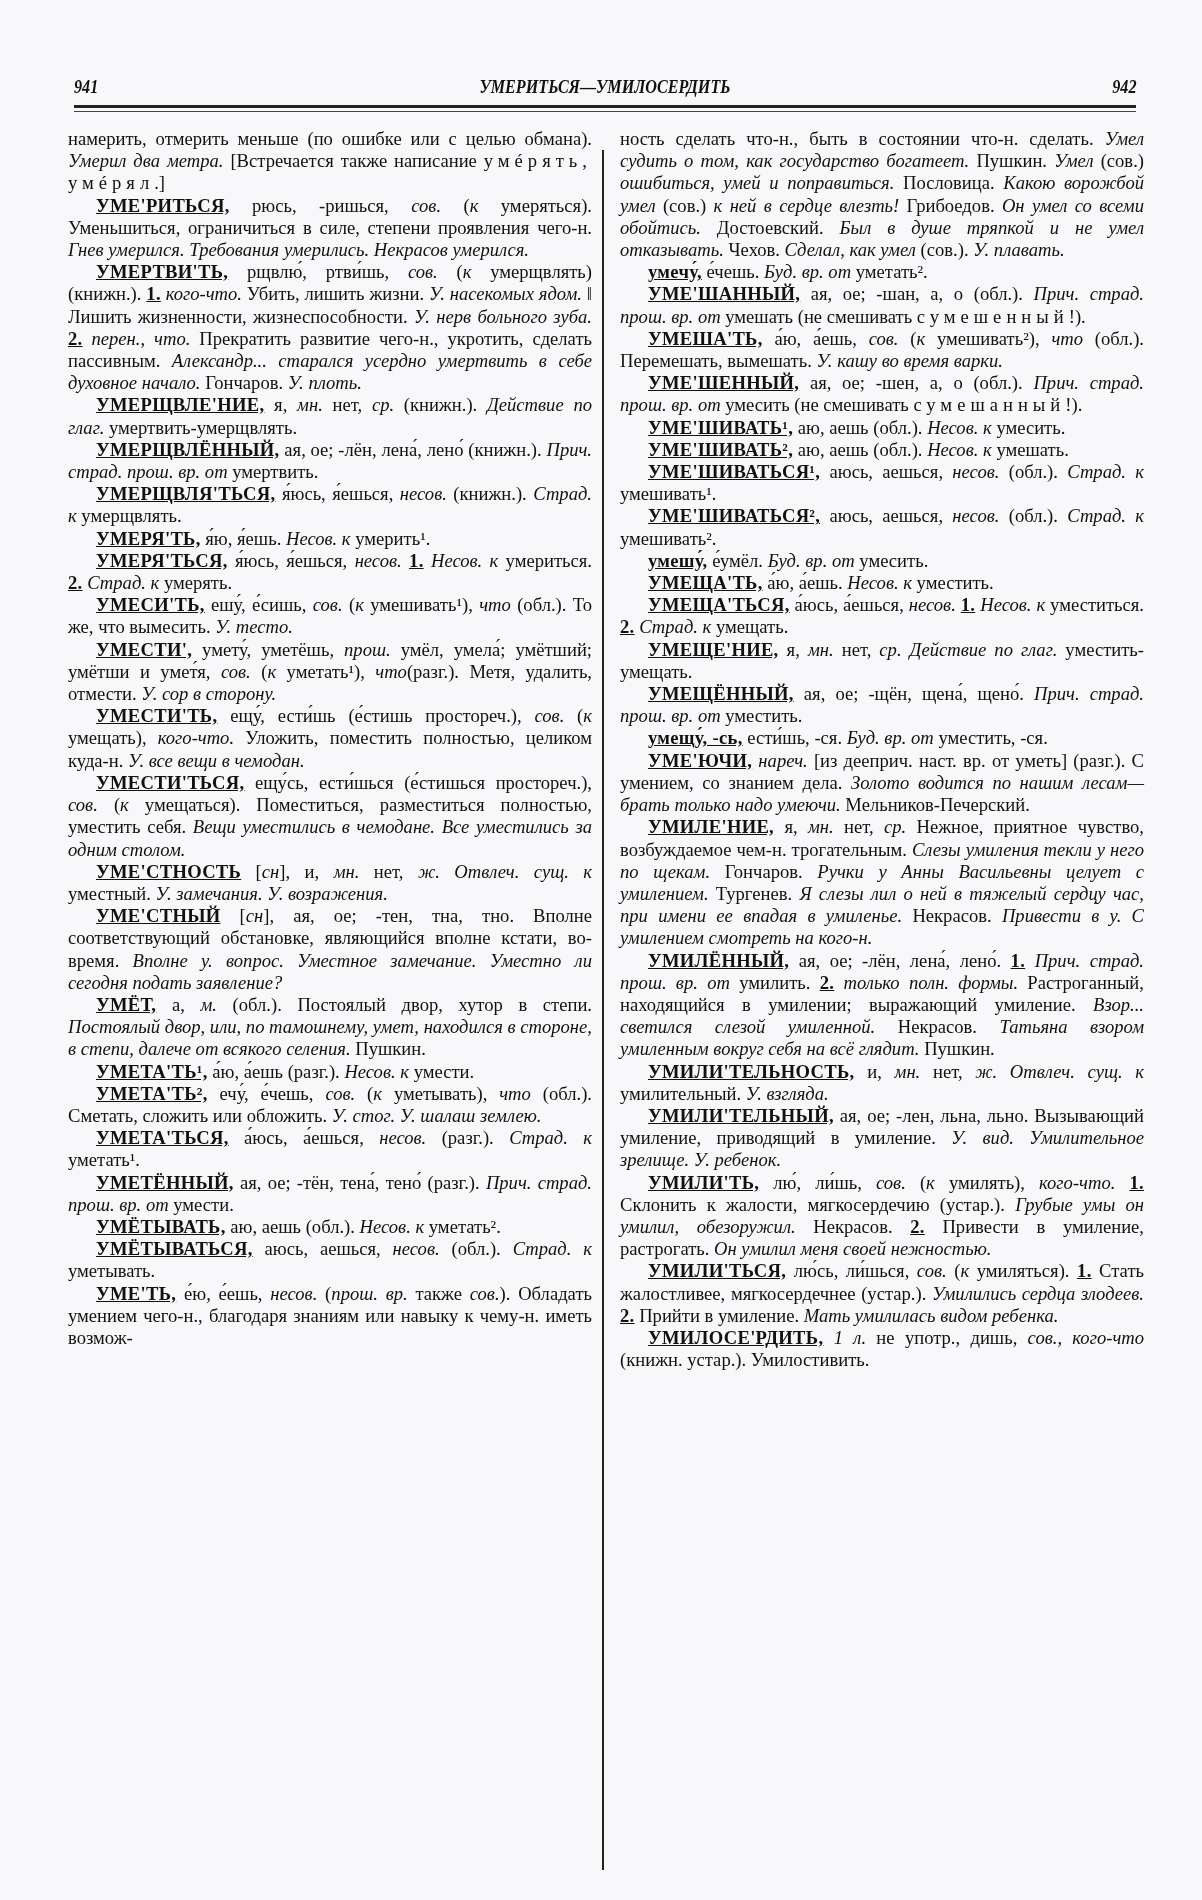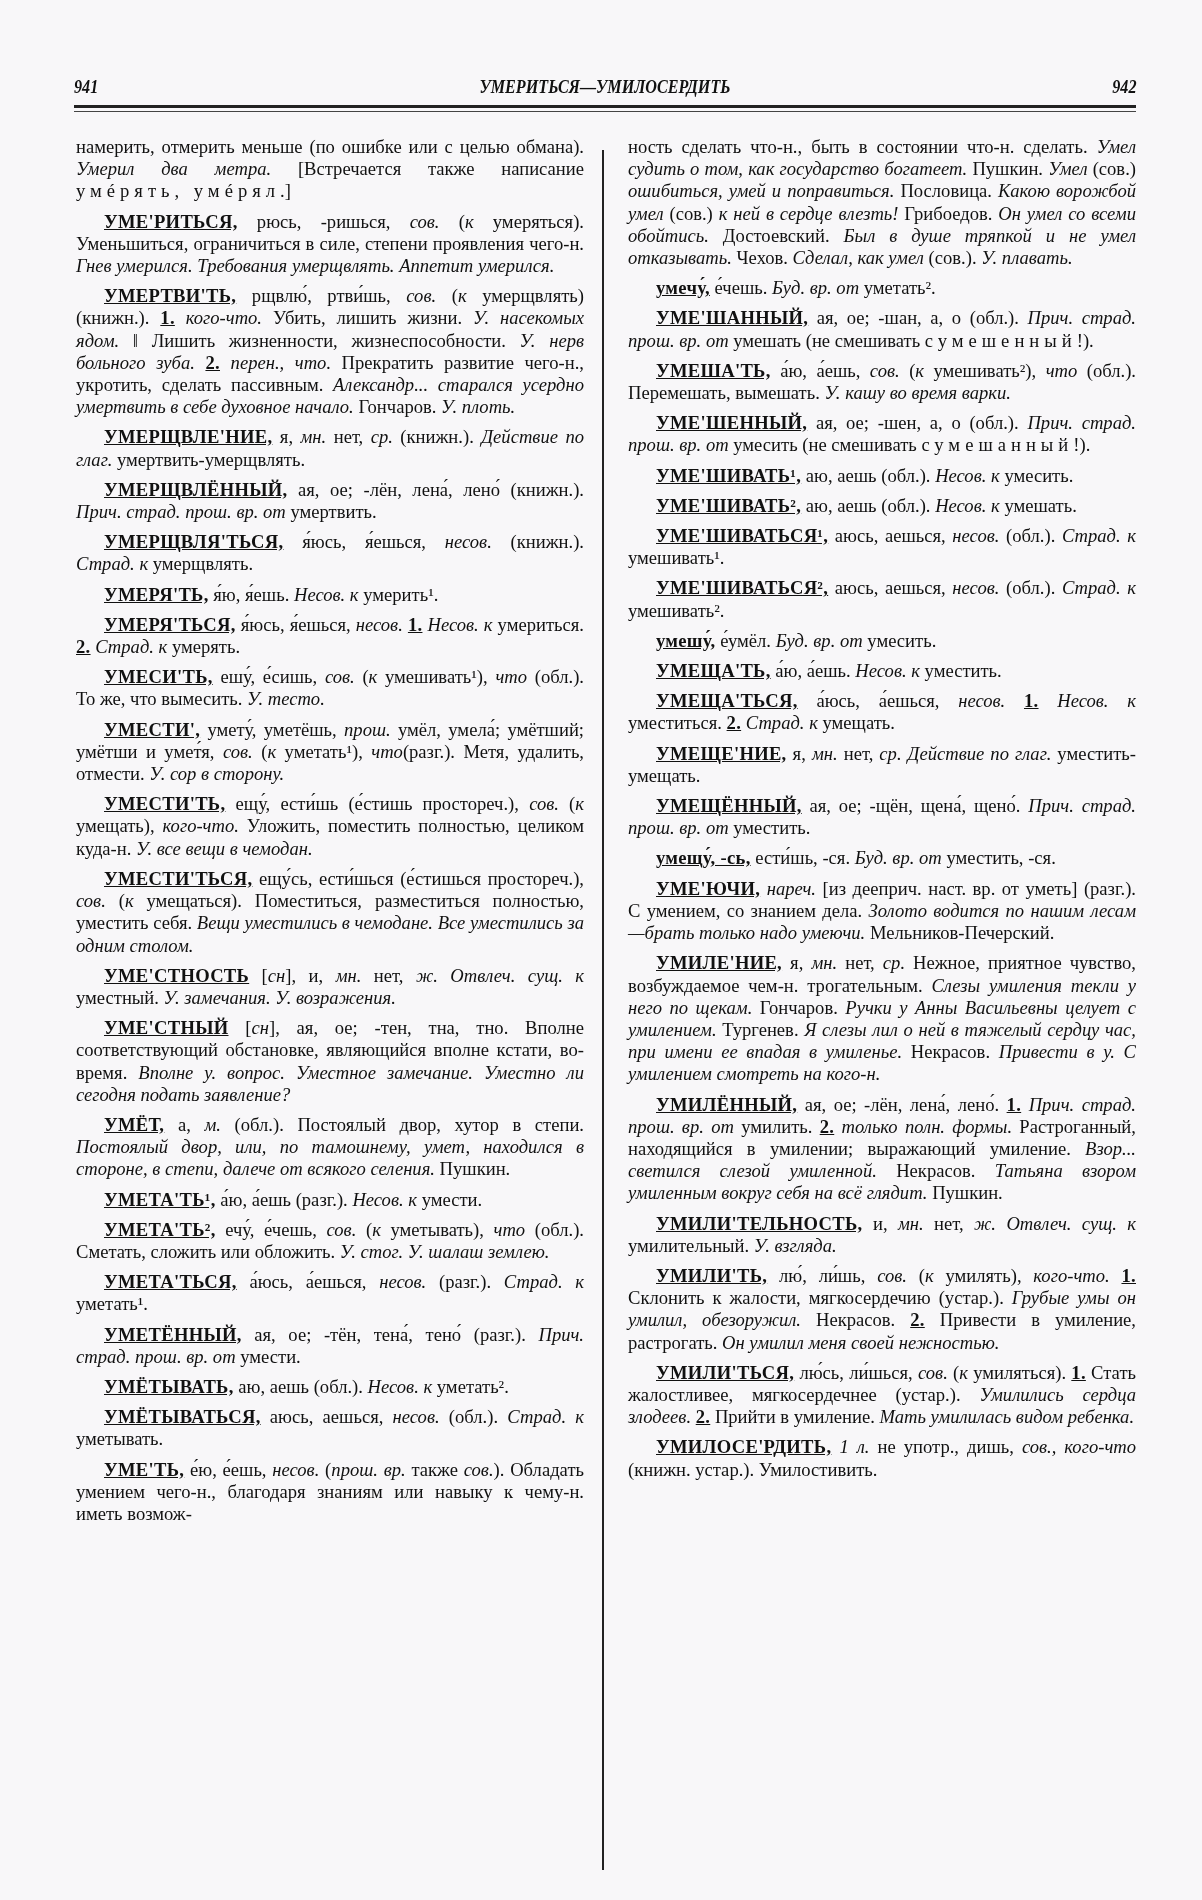--- a/index.html
+++ b/index.html
@@ -33,39 +33,39 @@
     font-size: 18.6px; line-height: 22.2px;
     text-align: justify;
     font-family: "Liberation Serif", serif;
   }
   .col-left { left: 68px; }
   .col-right { left: 620px; }
   .vline {
     position: absolute; left: 602px; top: 150px; height: 1720px;
     border-left: 2px solid #222;
   }
-  .entry { margin: 8px; text-indent: 28px; }
+  .entry { margin: 0; text-indent: 28px; }
   .entry.cont { text-indent: 0; }
   .hw { font-weight: bold; letter-spacing: 0.3px; text-decoration: underline; }
   .it { font-style: italic; }
   .sp { letter-spacing: 5px; }
 </style>
 </head>
 <body>
 
 <div class="header">
   <span class="pg-left">941</span>
   <span class="running-head">УМЕРИТЬСЯ—УМИЛОСЕРДИТЬ</span>
   <span class="pg-right">942</span>
 </div>
 <div class="rule"></div>
 
 <div class="col col-left" id="col-left">
     <p class="entry cont"><span>намерить, отмерить меньше (по ошибке или с целью обмана). </span><span class="it">Умерил два метра.</span><span> [Встречается также написание </span><span class="sp">умéрять, умéрял</span><span>.]</span></p>
-    <p class="entry"><span class="hw">УМЕ'РИТЬСЯ,</span><span> рюсь, -ришься, </span><span class="it">сов.</span><span> (</span><span class="it">к</span><span> умеряться). Уменьшиться, ограничиться в силе, степени проявления чего-н. </span><span class="it">Гнев умерился. Требования умерщвлять. Аппетит умерился.</span></p>
+    <p class="entry"><span class="hw">УМЕ'РИТЬСЯ,</span><span> рюсь, -ришься, </span><span class="it">сов.</span><span> (</span><span class="it">к</span><span> умеряться). Уменьшиться, ограничиться в силе, степени проявления чего-н. </span><span class="it">Гнев умерился. Требования умерились. Некрасов умерился.</span></p>
     <p class="entry"><span class="hw">УМЕРТВИ'ТЬ,</span><span> рщвлю́, ртви́шь, </span><span class="it">сов.</span><span> (</span><span class="it">к</span><span> умерщвлять) (книжн.). </span><span class="hw">1.</span><span> </span><span class="it">кого-что.</span><span> Убить, лишить жизни. </span><span class="it">У. насекомых ядом.</span><span> ‖ Лишить жизненности, жизнеспособности. </span><span class="it">У. нерв больного зуба.</span><span> </span><span class="hw">2.</span><span> </span><span class="it">перен., что.</span><span> Прекратить развитие чего-н., укротить, сделать пассивным. </span><span class="it">Александр... старался усердно умертвить в себе духовное начало.</span><span> Гончаров. </span><span class="it">У. плоть.</span></p>
     <p class="entry"><span class="hw">УМЕРЩВЛЕ'НИЕ,</span><span> я, </span><span class="it">мн.</span><span> нет, </span><span class="it">ср.</span><span> (книжн.). </span><span class="it">Действие по глаг.</span><span> умертвить-умерщвлять.</span></p>
     <p class="entry"><span class="hw">УМЕРЩВЛЁННЫЙ,</span><span> ая, ое; -лён, лена́, лено́ (книжн.). </span><span class="it">Прич. страд. прош. вр. от</span><span> умертвить.</span></p>
     <p class="entry"><span class="hw">УМЕРЩВЛЯ'ТЬСЯ,</span><span> я́юсь, я́ешься, </span><span class="it">несов.</span><span> (книжн.). </span><span class="it">Страд. к</span><span> умерщвлять.</span></p>
     <p class="entry"><span class="hw">УМЕРЯ'ТЬ,</span><span> я́ю, я́ешь. </span><span class="it">Несов. к</span><span> умерить¹.</span></p>
     <p class="entry"><span class="hw">УМЕРЯ'ТЬСЯ,</span><span> я́юсь, я́ешься, </span><span class="it">несов.</span><span> </span><span class="hw">1.</span><span> </span><span class="it">Несов. к</span><span> умериться. </span><span class="hw">2.</span><span> </span><span class="it">Страд. к</span><span> умерять.</span></p>
     <p class="entry"><span class="hw">УМЕСИ'ТЬ,</span><span> ешу́, е́сишь, </span><span class="it">сов.</span><span> (</span><span class="it">к</span><span> умешивать¹), </span><span class="it">что</span><span> (обл.). То же, что вымесить. </span><span class="it">У. тесто.</span></p>
     <p class="entry"><span class="hw">УМЕСТИ',</span><span> умету́, уметёшь, </span><span class="it">прош.</span><span> умёл, умела́; умётший; умётши и умет́я, </span><span class="it">сов.</span><span> (</span><span class="it">к</span><span> уметать¹), </span><span class="it">что</span><span>(разг.). Метя, удалить, отмести. </span><span class="it">У. сор в сторону.</span></p>
     <p class="entry"><span class="hw">УМЕСТИ'ТЬ,</span><span> ещу́, ести́шь (е́стишь простореч.), </span><span class="it">сов.</span><span> (</span><span class="it">к</span><span> умещать), </span><span class="it">кого-что.</span><span> Уложить, поместить полностью, целиком куда-н. </span><span class="it">У. все вещи в чемодан.</span></p>
     <p class="entry"><span class="hw">УМЕСТИ'ТЬСЯ,</span><span> ещу́сь, ести́шься (е́стишься простореч.), </span><span class="it">сов.</span><span> (</span><span class="it">к</span><span> умещаться). Поместиться, разместиться полностью, уместить себя. </span><span class="it">Вещи уместились в чемодане. Все уместились за одним столом.</span></p>
@@ -94,16 +94,17 @@
     <p class="entry"><span class="hw">умешу́,</span><span> е́умёл. </span><span class="it">Буд. вр. от</span><span> умесить.</span></p>
     <p class="entry"><span class="hw">УМЕЩА'ТЬ,</span><span> а́ю, а́ешь. </span><span class="it">Несов. к</span><span> уместить.</span></p>
     <p class="entry"><span class="hw">УМЕЩА'ТЬСЯ,</span><span> а́юсь, а́ешься, </span><span class="it">несов.</span><span> </span><span class="hw">1.</span><span> </span><span class="it">Несов. к</span><span> уместиться. </span><span class="hw">2.</span><span> </span><span class="it">Страд. к</span><span> умещать.</span></p>
     <p class="entry"><span class="hw">УМЕЩЕ'НИЕ,</span><span> я, </span><span class="it">мн.</span><span> нет, </span><span class="it">ср. Действие по глаг.</span><span> уместить-умещать.</span></p>
     <p class="entry"><span class="hw">УМЕЩЁННЫЙ,</span><span> ая, ое; -щён, щена́, щено́. </span><span class="it">Прич. страд. прош. вр. от</span><span> уместить.</span></p>
     <p class="entry"><span class="hw">умещу́, -сь,</span><span> ести́шь, -ся. </span><span class="it">Буд. вр. от</span><span> уместить, -ся.</span></p>
     <p class="entry"><span class="hw">УМЕ'ЮЧИ,</span><span> </span><span class="it">нареч.</span><span> [из дееприч. наст. вр. от уметь] (разг.). С умением, со знанием дела. </span><span class="it">Золото водится по нашим лесам—брать только надо умеючи.</span><span> Мельников-Печерский.</span></p>
     <p class="entry"><span class="hw">УМИЛЕ'НИЕ,</span><span> я, </span><span class="it">мн.</span><span> нет, </span><span class="it">ср.</span><span> Нежное, приятное чувство, возбуждаемое чем-н. трогательным. </span><span class="it">Слезы умиления текли у него по щекам.</span><span> Гончаров. </span><span class="it">Ручки у Анны Васильевны целует с умилением.</span><span> Тургенев. </span><span class="it">Я слезы лил о ней в тяжелый сердцу час, при имени ее впадая в умиленье.</span><span> Некрасов. </span><span class="it">Привести в у. С умилением смотреть на кого-н.</span></p>
     <p class="entry"><span class="hw">УМИЛЁННЫЙ,</span><span> ая, ое; -лён, лена́, лено́. </span><span class="hw">1.</span><span> </span><span class="it">Прич. страд. прош. вр. от</span><span> умилить. </span><span class="hw">2.</span><span> </span><span class="it">только полн. формы.</span><span> Растроганный, находящийся в умилении; выражающий умиление. </span><span class="it">Взор... светился слезой умиленной.</span><span> Некрасов. </span><span class="it">Татьяна взором умиленным вокруг себя на всё глядит.</span><span> Пушкин.</span></p>
     <p class="entry"><span class="hw">УМИЛИ'ТЕЛЬНОСТЬ,</span><span> и, </span><span class="it">мн.</span><span> нет, </span><span class="it">ж. Отвлеч. сущ. к</span><span> умилительный. </span><span class="it">У. взгляда.</span></p>
+    <p class="entry"><span class="hw">УМИЛИ'ТЕЛЬНЫЙ,</span><span> ая, ое; -лен, льна, льно. Вызывающий умиление, приводящий в умиление. </span><span class="it">У. вид. Умилительное зрелище. У. ребенок.</span></p>
     <p class="entry"><span class="hw">УМИЛИ'ТЬ,</span><span> лю́, ли́шь, </span><span class="it">сов.</span><span> (</span><span class="it">к</span><span> умилять), </span><span class="it">кого-что.</span><span> </span><span class="hw">1.</span><span> Склонить к жалости, мягкосердечию (устар.). </span><span class="it">Грубые умы он умилил, обезоружил.</span><span> Некрасов. </span><span class="hw">2.</span><span> Привести в умиление, растрогать. </span><span class="it">Он умилил меня своей нежностью.</span></p>
     <p class="entry"><span class="hw">УМИЛИ'ТЬСЯ,</span><span> лю́сь, ли́шься, </span><span class="it">сов.</span><span> (</span><span class="it">к</span><span> умиляться). </span><span class="hw">1.</span><span> Стать жалостливее, мягкосердечнее (устар.). </span><span class="it">Умилились сердца злодеев.</span><span> </span><span class="hw">2.</span><span> Прийти в умиление. </span><span class="it">Мать умилилась видом ребенка.</span></p>
     <p class="entry"><span class="hw">УМИЛОСЕ'РДИТЬ,</span><span> </span><span class="it">1 л.</span><span> не употр., дишь, </span><span class="it">сов., кого-что</span><span> (книжн. устар.). Умилостивить.</span></p>
   </div>
 
 </body></html>

